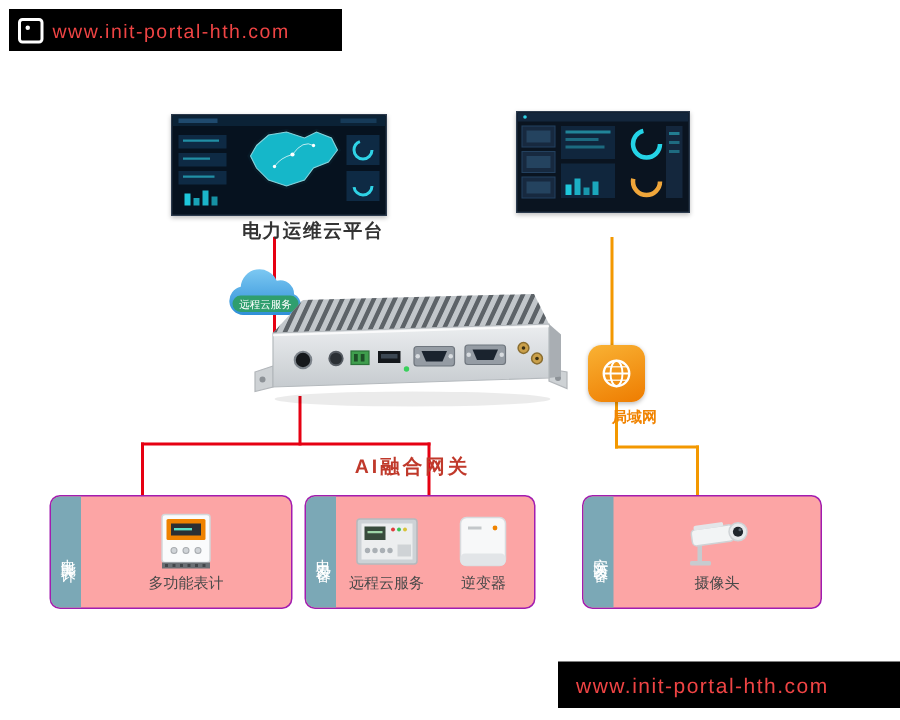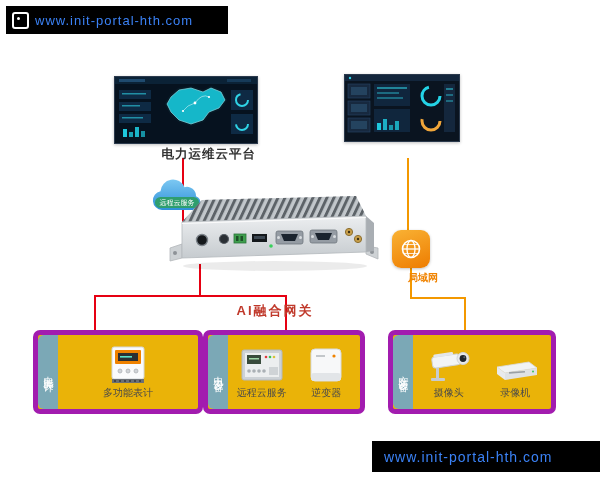--- a/index.html
+++ b/index.html
@@ -1,21 +1,21 @@
 <!DOCTYPE html>
 <html><head>
 <meta charset="utf-8">
 <style>
   html,body{margin:0;padding:0;background:#fff;}
   .canvas{
     position:relative;width:600px;height:480px;background:#ffffff;
     font-family:"Liberation Sans",sans-serif;overflow:hidden;margin:0 auto;
   }
   
-  .wm{position:absolute;background:#000;color:#3b82f6;display:flex;align-items:center;
+  .wm{position:absolute;background:#000;color:#ef4444;display:flex;align-items:center;
       letter-spacing:1px;font-weight:500;}
   .wm-top{left:6px;top:6px;width:216px;height:28px;font-size:13px;padding-left:6px;gap:6px;}
   .wm-bottom{left:372px;top:441px;width:224px;height:31px;font-size:14px;padding-left:12px;}
   .wm-logo{width:13px;height:13px;border:2px solid #fff;border-radius:3px;position:relative;flex:0 0 auto;}
   .wm-logo::after{content:"";position:absolute;left:3px;top:3px;width:3px;height:3px;background:#fff;border-radius:50%;}
   
   .monitor{position:absolute;background:#06121f;border:1px solid #2b3a4d;box-shadow:0 1px 3px rgba(0,0,0,.25);}
   .monitor svg{display:block;}
   .node-label{position:absolute;text-align:right;color:#333;font-size:12.5px;font-weight:600;letter-spacing:1px;font-family:Liberation Mono, monospace;}
   
@@ -27,21 +27,21 @@
   
   .gateway{position:absolute;left:168px;top:190px;width:214px;height:86px;}
   .gateway-label{position:absolute;left:190px;top:274px;width:170px;text-align:center;
       color:#c0392b;font-size:13px;font-weight:700;letter-spacing:2px;margin-top:28px;}
   
   .lan{position:absolute;left:392px;top:230px;width:38px;height:38px;border-radius:9px;
       background:linear-gradient(160deg,#f9b234,#ee7c00);display:flex;align-items:center;justify-content:center;
       box-shadow:0 1px 3px rgba(0,0,0,.25);}
   .lan-label{position:absolute;left:384px;top:271px;width:54px;text-align:right;color:#f08300;font-size:10px;font-weight:700;}
   
-  .group{position:absolute;height:74px;background:#eab308;border:5px solid #a21caf;border-radius:7px;}
+  .group{position:absolute;height:74px;background:#fca5a5;border:1px solid #a21caf;border-radius:7px;}
   .group-tab{position:absolute;left:0;top:0;bottom:0;width:20px;background:#7ba8b6;border-radius:6px 0 0 6px;
       display:flex;align-items:center;justify-content:center;}
   .group-tab span{writing-mode:vertical-rl;text-orientation:upright;color:#fff;font-size:10px;letter-spacing:2px;line-height:1;}
   .group-body{position:absolute;left:20px;top:0;right:0;bottom:0;display:flex;align-items:center;justify-content:space-evenly;}
   .gitem{text-align:center;width:62px;}
   .gitem .pic{height:40px;display:flex;align-items:flex-end;justify-content:center;}
   .gitem .cap{font-size:10px;color:#4a4a4a;margin-top:1px;}
 </style>
 </head>
 <body>
@@ -290,28 +290,16 @@
               <rect x="7" y="10" width="28" height="11" rx="3" fill="#f2f4f5" stroke="#cfd3d6"></rect>
               <rect x="9" y="7.5" width="20" height="3" rx="1.5" fill="#e3e6e9"></rect>
             </g>
             <circle cx="38" cy="13.5" r="6" fill="#e8eaec" stroke="#cfd3d6"></circle>
             <circle cx="38" cy="13.5" r="3.4" fill="#20262c"></circle>
             <circle cx="39.3" cy="12.2" r="1" fill="#5a6670"></circle>
           </svg>
         </div>
         <div class="cap">摄像头</div>
       </div>
-      <div class="gitem">
-        <div class="pic">
-          <svg width="48" height="40" viewBox="0 0 48 40">
-            <polygon points="6,22 38,17 46,23 14,28" fill="#f1f3f4" stroke="#d8dbde" stroke-width=".8"></polygon>
-            <polygon points="14,28 46,23 46,30 14,35" fill="#dfe2e5"></polygon>
-            <polygon points="6,22 14,28 14,35 6,29" fill="#e8eaec"></polygon>
-            <rect x="18" y="26.5" width="16" height="1.6" transform="rotate(-4 26 27)" fill="#9aa0a5"></rect>
-            <circle cx="42" cy="26.5" r="1" fill="#3cc356"></circle>
-          </svg>
-        </div>
-        <div class="cap">录像机</div>
-      </div>
     </div>
   </div>
 
 </div>
 
 </body></html>

